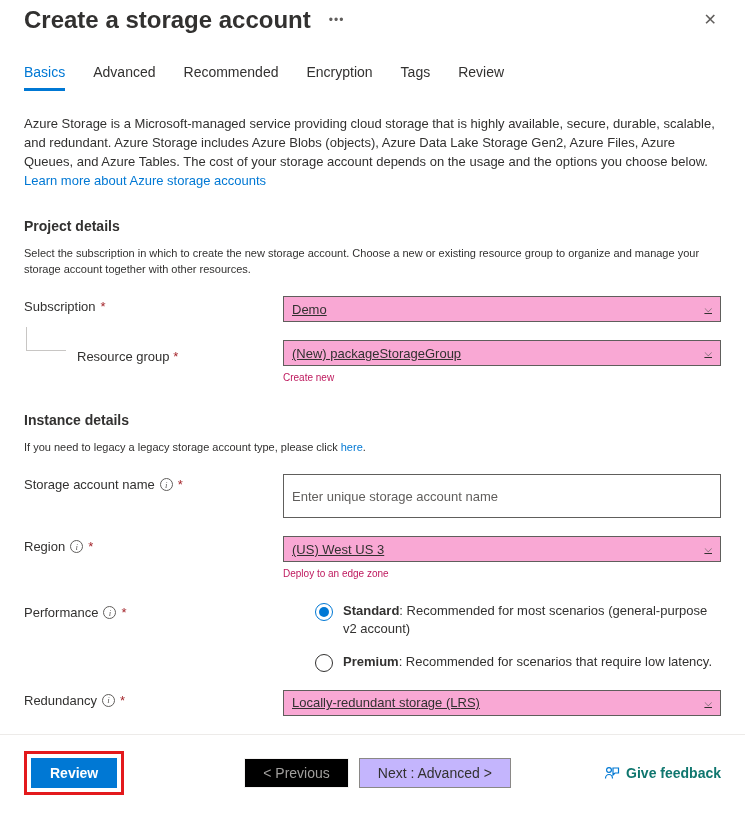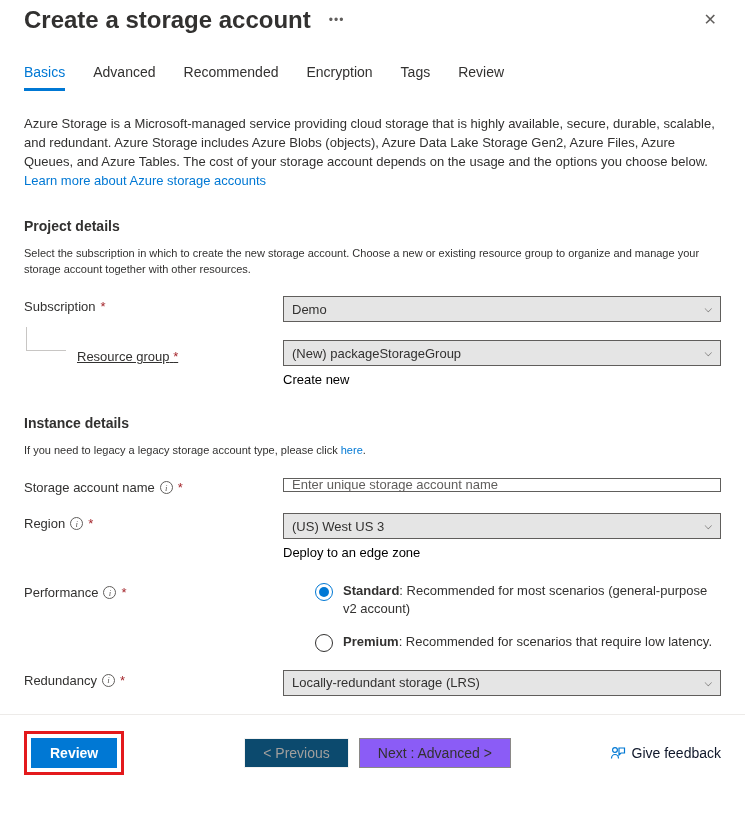--- a/index.html
+++ b/index.html
@@ -41,58 +41,58 @@
   .indent-connector {
     width: 40px; height: 24px; border-left: 1px solid #c8c6c4; border-bottom: 1px solid #c8c6c4;
     margin-left: 2px; margin-right: 6px; margin-top: -16px; flex-shrink: 0;
   }
   .indented-row { margin-top: 18px; }
   .indented-label { flex: 1; padding-top: 6px; }
 
   .select {
     width: 100%; border: 1px solid #605e5c; height: 26px; display: flex;
     align-items: center; justify-content: space-between; padding: 0 8px;
-    font-size: 13px; color: #323130; background: #e5e5e5; cursor: pointer;
+    font-size: 13px; color: #323130; background: #f9a8d4; cursor: pointer; text-decoration: underline;
   }
   .select .chevron { font-size: 10px; color: #605e5c; }
 
   .text-input {
-    width: 100%; border: 1px solid #605e5c; height: 14px; padding: 0 8px;
+    width: 100%; border: 1px solid #605e5c; height: 44px; padding: 0 8px;
     font-size: 13px; color: #323130; background: #fff;
   }
   .text-input::placeholder { color: #605e5c; }
 
-  .sublink { font-size: 13px; color: #000000; cursor: pointer; margin-top: 6px; display: inline-block; }
+  .sublink { font-size: 10px; color: #be185d; cursor: pointer; margin-top: 6px; display: inline-block; }
 
   .radio-row { display: flex; align-items: flex-start; gap: 10px; margin-bottom: 14px; }
   .radio-outer {
     width: 18px; height: 18px; border: 1px solid #323130; border-radius: 50%;
     display: flex; align-items: center; justify-content: center; flex-shrink: 0; cursor: pointer; margin-top: 1px;
   }
   .radio-outer.selected { border: 1px solid #0078d4; }
   .radio-inner { width: 10px; height: 10px; border-radius: 50%; background: #0078d4; }
   .radio-label { font-size: 13px; line-height: 1.4; }
   .radio-label b { font-weight: 600; }
 
   .footer {
     border-top: 1px solid #edebe9; margin-top: 16px; padding: 16px 24px 20px 24px;
     display: flex; align-items: center; justify-content: space-between;
   }
   .footer-left { display: flex; align-items: center; gap: 10px; }
   .btn {
     height: 30px; padding: 0 18px; font-size: 14px; border: 1px solid #8a8886;
-    background: #8b5cf6; color: #323130; cursor: pointer; display: inline-flex; align-items: center;
+    background: #c4b5fd; color: #323130; cursor: pointer; display: inline-flex; align-items: center;
   }
   .btn.primary { background: #0078d4; color: #fff; border-color: #0078d4; font-weight: 600; }
-  .btn.disabled { background: #0c4a6e; color: #a19f9d; border-color: #f3f2f1; cursor: not-allowed; }
+  .btn.disabled { background: #000000; color: #a19f9d; border-color: #f3f2f1; cursor: not-allowed; }
   .highlight-box { border: 3px solid #e3191c; padding: 4px; display: inline-flex; }
 
   .spacer { width: 100px; }
 
-  .feedback { display: flex; align-items: center; gap: 6px; color: #0f172a; font-size: 14px; cursor: pointer; }
+  .feedback { display: flex; align-items: center; gap: 6px; color: #0f766e; font-size: 14px; cursor: pointer; font-weight: bold; }
   .feedback-icon { width: 16px; height: 16px; }
 </style>
 </head>
 <body>
 
 <div class="page">
   <div class="header-row">
     <div class="title-group">
       <h1 class="page-title">Create a storage account</h1>
       <span class="ellipsis-icon">•••</span>
@@ -123,21 +123,21 @@
     </div>
     <div class="form-control-col">
       <div class="select">
         <span>Demo</span>
         <span class="chevron">⌵</span>
       </div>
     </div>
   </div>
 
   <div class="form-row indented-row">
-    <div class="form-label-col" style="display:flex;align-items:flex-start;text-decoration:underline;">
+    <div class="form-label-col" style="display:flex;align-items:flex-start;">
       <div class="indent-connector"></div>
       <div class="indented-label">
         <span>Resource group</span>
         <span class="required">*</span>
       </div>
     </div>
     <div class="form-control-col">
       <div class="select">
         <span>(New) packageStorageGroup</span>
         <span class="chevron">⌵</span>

